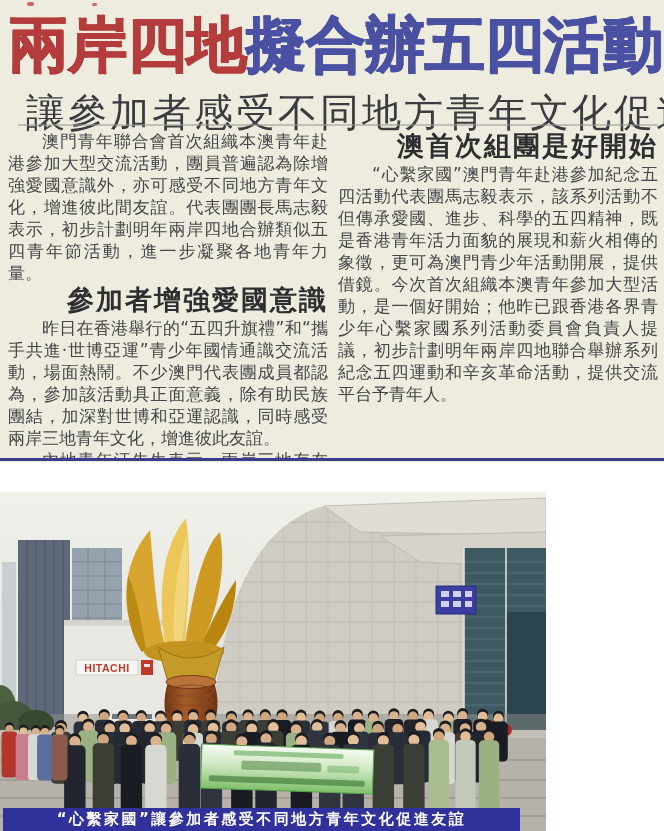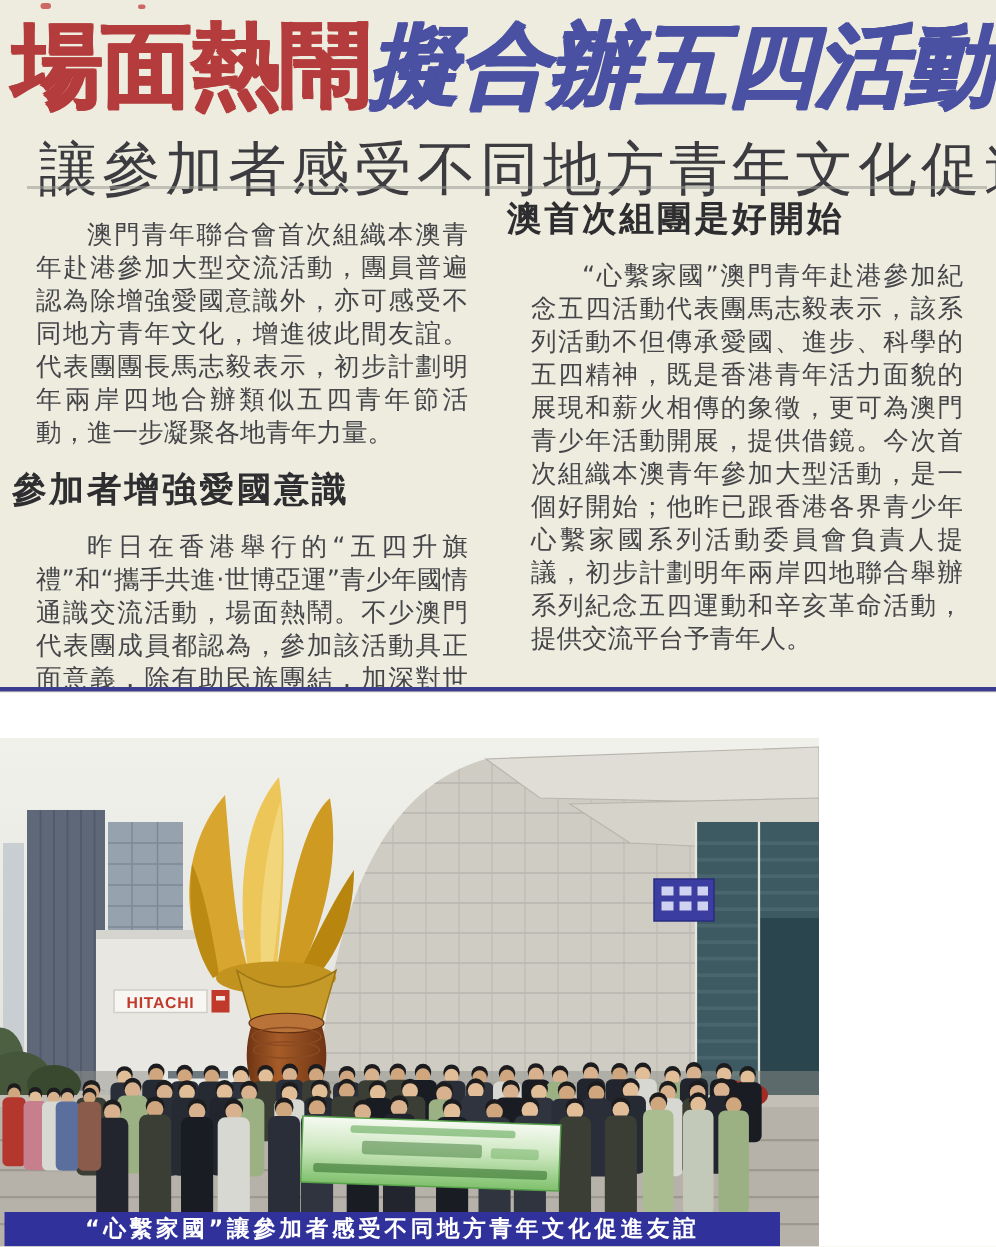--- a/index.html
+++ b/index.html
@@ -6,49 +6,49 @@
   body{width:664px;height:831px;background:#ffffff;font-family:"DejaVu Sans",sans-serif;}
   .page{position:relative;width:664px;height:831px;overflow:hidden;background:#ffffff;}
   .newsprint{position:absolute;top:0;left:0;width:664px;height:462px;background:#edecdf;}
   .speck{position:absolute;background:#c23b3b;border-radius:2px;opacity:.75;}
   .speck.s1{left:27px;top:2px;width:7px;height:4px;}
   .speck.s2{left:92px;top:3px;width:5px;height:3px;}
 
   .headline{position:absolute;top:2px;left:8px;width:652px;white-space:nowrap;
     font-weight:900;font-size:60px;line-height:84px;letter-spacing:-0.5px;}
   .hl-red{color:#b43c3c;text-shadow:1px 0 #b43c3c,0 1px #b43c3c,1px 1px #b43c3c,-0.5px 0 #b43c3c;}
-  .hl-blue{color:#4a50a2;text-shadow:1px 0 #4a50a2,0 1px #4a50a2,1px 1px #4a50a2,-0.5px 0 #4a50a2;font-style:italic;}
+  .hl-blue{color:#4a50a2;text-shadow:1px 0 #4a50a2,0 1px #4a50a2,1px 1px #4a50a2,-0.5px 0 #4a50a2;}
 
   .subheadline{position:absolute;top:86px;left:26px;width:630px;white-space:nowrap;
     font-size:39px;font-weight:500;color:#3c3c40;letter-spacing:3px;}
   .sub-rule{position:absolute;top:124px;left:18px;width:640px;height:2px;background:#9a9a94;opacity:.55;}
 
   .columns{position:absolute;top:130px;left:8px;width:650px;height:330px;overflow:hidden;
     display:flex;gap:10px;}
   .col{width:320px;font-size:17px;line-height:22px;color:#46464a;text-align:justify;}
-  .col p{margin:16px;}
+  .col p{margin:0;}
   .ind{text-indent:2em;}
-  .section-heading{font-size:23px;font-weight:bold;color:#2e2e30;text-align:left;
+  .section-heading{font-size:27px;font-weight:bold;color:#2e2e30;text-align:right;
     margin:5px 0 6px 0;letter-spacing:2px;}
 
   .divider{position:absolute;top:458px;left:0;width:664px;height:3px;background:#3d3d8f;}
   .photo{position:absolute;top:492px;left:0;width:494px;height:346px;}
   .caption{position:absolute;top:808px;left:3px;width:517px;height:23px;background:#31319c;
     color:#ffffff;font-size:15px;font-weight:bold;line-height:23px;text-align:center;
     letter-spacing:2.5px;white-space:nowrap;overflow:hidden;}
 </style>
 </head>
 <body>
 
 <div class="page">
   <div class="newsprint"></div>
   <div class="speck s1"></div>
   <div class="speck s2"></div>
 
-  <div class="headline"><span class="hl-red">場面熱鬧</span><span class="hl-blue">擬合辦五四活動</span></div>
+  <div class="headline"><span class="hl-red">兩岸四地</span><span class="hl-blue">擬合辦五四活動</span></div>
 
   <div class="subheadline">讓參加者感受不同地方青年文化促進友誼</div>
   <div class="sub-rule"></div>
 
   <div class="columns">
     <div class="col">
       <p class="ind">澳門青年聯合會首次組織本澳青年赴港參加大型交流活動，團員普遍認為除增強愛國意識外，亦可感受不同地方青年文化，增進彼此間友誼。代表團團長馬志毅表示，初步計劃明年兩岸四地合辦類似五四青年節活動，進一步凝聚各地青年力量。</p>
       <div class="section-heading">參加者增強愛國意識</div>
       <p class="ind">昨日在香港舉行的“五四升旗禮”和“攜手共進·世博亞運”青少年國情通識交流活動，場面熱鬧。不少澳門代表團成員都認為，參加該活動具正面意義，除有助民族團結，加深對世博和亞運認識，同時感受兩岸三地青年文化，增進彼此友誼。</p>
       <p class="ind">內地青年汪先生表示，兩岸三地存在一定文化差異，透過有關活動增加彼此間認識，</p>

